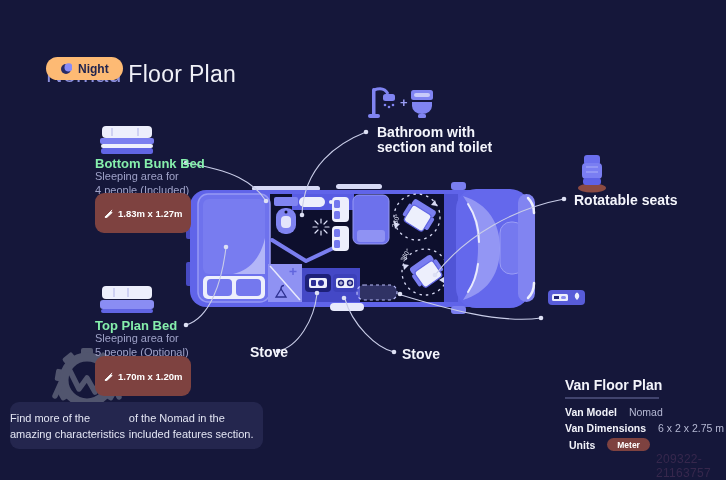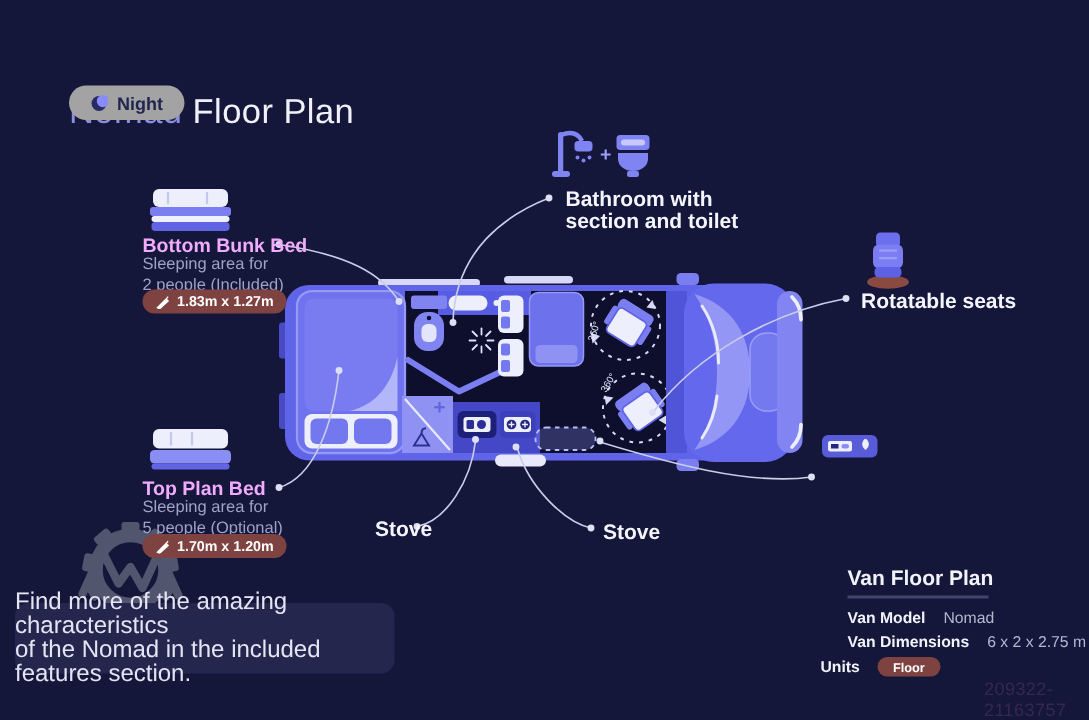--- a/index.html
+++ b/index.html
@@ -10,47 +10,47 @@
     color:#f2f3fa;
   }
   .abs{position:absolute;}
   svg{display:block;}
   
   .title{left:46px;top:24px;font-size:23px;font-weight:500;letter-spacing:.3px;margin-top:37px;}
   .title .accent{color:#8c8fdd;}
   .title .rest{color:#f0f1f8;}
   .night-pill{
     left:46px;top:57px;height:23px;padding:0 14px;border-radius:12px;
-    background:#a3a3a3;display:inline-flex;align-items:center;gap:6px;
+    background:#fdba74;display:inline-flex;align-items:center;gap:6px;
     font-size:12px;font-weight:700;color:#22254f;cursor:pointer;
   }
   
-  .co-title{font-size:13px;font-weight:700;color:#f0abfc;}
+  .co-title{font-size:13px;font-weight:700;color:#86efac;}
   .co-desc{font-size:11px;line-height:13.5px;color:#9fa2c8;}
   .dim-badge{
-    display:inline-flex;align-items:center;gap:5px;height:16px;padding:0 9px;
+    display:inline-flex;align-items:center;gap:5px;height:16px;padding:12px 9px;
     border-radius:9px;background:#7e4240;color:#fff;
     font-size:9.5px;font-weight:700;justify-content:flex-end;
   }
   .feat-label{font-size:14px;font-weight:700;line-height:14.5px;color:#f4f5fc;}
   
   .ip-title{left:565px;top:377px;font-size:14px;font-weight:700;}
   .ip-underline{left:565px;top:397px;width:94px;height:1.5px;background:#41446e;}
   .ip-row{display:flex;align-items:center;gap:12px;font-size:10.5px;}
   .ip-row .lbl{font-weight:700;color:#f2f3fa;}
   .ip-row .val{color:#b5b8d3;}
   .meter-pill{
     display:inline-flex;align-items:center;height:13px;padding:0 10px;border-radius:8px;
     background:#7e4240;color:#fff;font-size:8.5px;font-weight:700;
   }
   
   .note-box{
     left:10px;top:402px;width:253px;height:47px;border-radius:9px;background:#24264e;
-    display:flex;flex-direction:column;justify-content:center;align-items:center;
-    font-size:16px;line-height:16px;color:#e3e5f3;z-index:3;
+    display:flex;flex-direction:row;justify-content:center;align-items:center;
+    font-size:11px;line-height:16px;color:#e3e5f3;z-index:3;
   }
   .wm-id{left:622px;top:452px;font-size:12px;color:#52355c;opacity:.55;letter-spacing:.3px;z-index:1;margin-left:34px;}
   .scene{position:absolute;left:0;top:0;z-index:1;}
   .txt{z-index:2;}
 </style>
 </head>
 <body>
 
 <div class="stage">
 
@@ -269,21 +269,21 @@
   <svg class="abs txt" style="left:98px;top:125px" width="58" height="30" viewBox="0 0 58 30">
     <rect x="4" y="1" width="50" height="12" rx="4" fill="#edeffc"></rect>
     <path d="M14,3 v8 M40,3 v8" stroke="#c5c8ee" stroke-width="1.5"></path>
     <rect x="2" y="13" width="54" height="6" rx="2" fill="#7a7ef0"></rect>
     <rect x="3" y="19" width="52" height="4" rx="2" fill="#edeffc"></rect>
     <rect x="3" y="23" width="52" height="6" rx="2.5" fill="#6165e4"></rect>
   </svg>
   <div class="abs txt co-title" style="left:95px;top:156px">Bottom Bunk Bed</div>
   <div class="abs txt co-desc" style="left:95px;top:170px">
     <div>Sleeping area for</div>
-    <div>2 people (Included)</div>
+    <div>4 people (Included)</div>
   </div>
   <div class="abs txt dim-badge" style="left:95px;top:193px">
     <svg width="9" height="9" viewBox="0 0 10 10">
       <path d="M1,9 L7.5,2.5 L9,4 L2.5,10 Z M7.5,2.5 L9,1" fill="#fff" stroke="#fff" stroke-width="1"></path>
     </svg>
     <span>1.83m x 1.27m</span>
   </div>
 
   <svg class="abs txt" style="left:98px;top:284px" width="58" height="30" viewBox="0 0 58 30">
     <rect x="4" y="2" width="50" height="13" rx="4" fill="#edeffc"></rect>
@@ -318,23 +318,23 @@
   <div class="abs txt ip-title">Van Floor Plan</div>
   <div class="abs txt ip-underline"></div>
   <div class="abs txt ip-row" style="left:565px;top:406px">
     <span class="lbl">Van Model</span>
     <span class="val">Nomad</span>
   </div>
   <div class="abs txt ip-row" style="left:565px;top:422px">
     <span class="lbl">Van Dimensions</span>
     <span class="val">6 x 2 x 2.75 m</span>
   </div>
-  <div class="abs txt ip-row" style="left:547px;top:438px">
+  <div class="abs txt ip-row" style="left:569px;top:438px">
     <span class="lbl">Units</span>
-    <span class="meter-pill">Floor</span>
+    <span class="meter-pill">Meter</span>
   </div>
 
   <div class="abs note-box">
     <div>Find more of the amazing characteristics</div>
     <div>of the Nomad in the included features section.</div>
   </div>
 
   <div class="abs wm-id">209322-21163757</div>
 
 </div>

